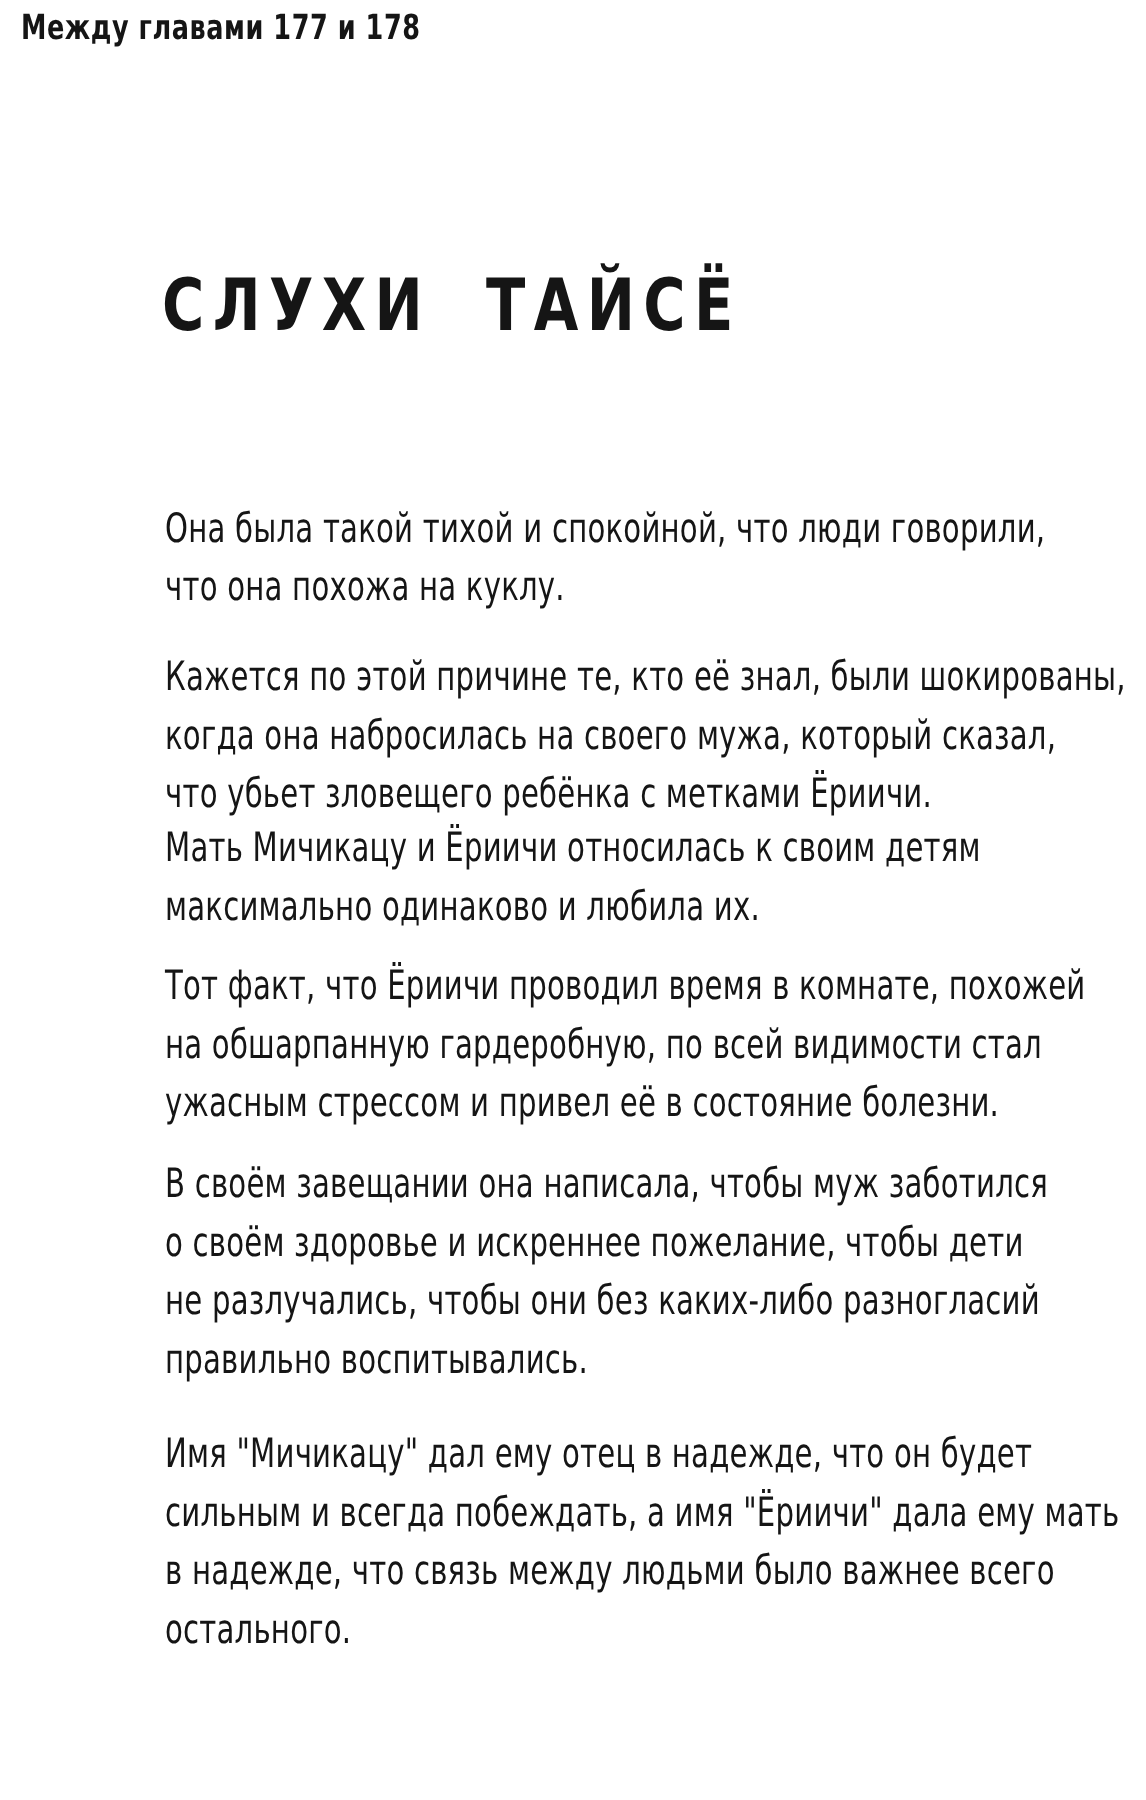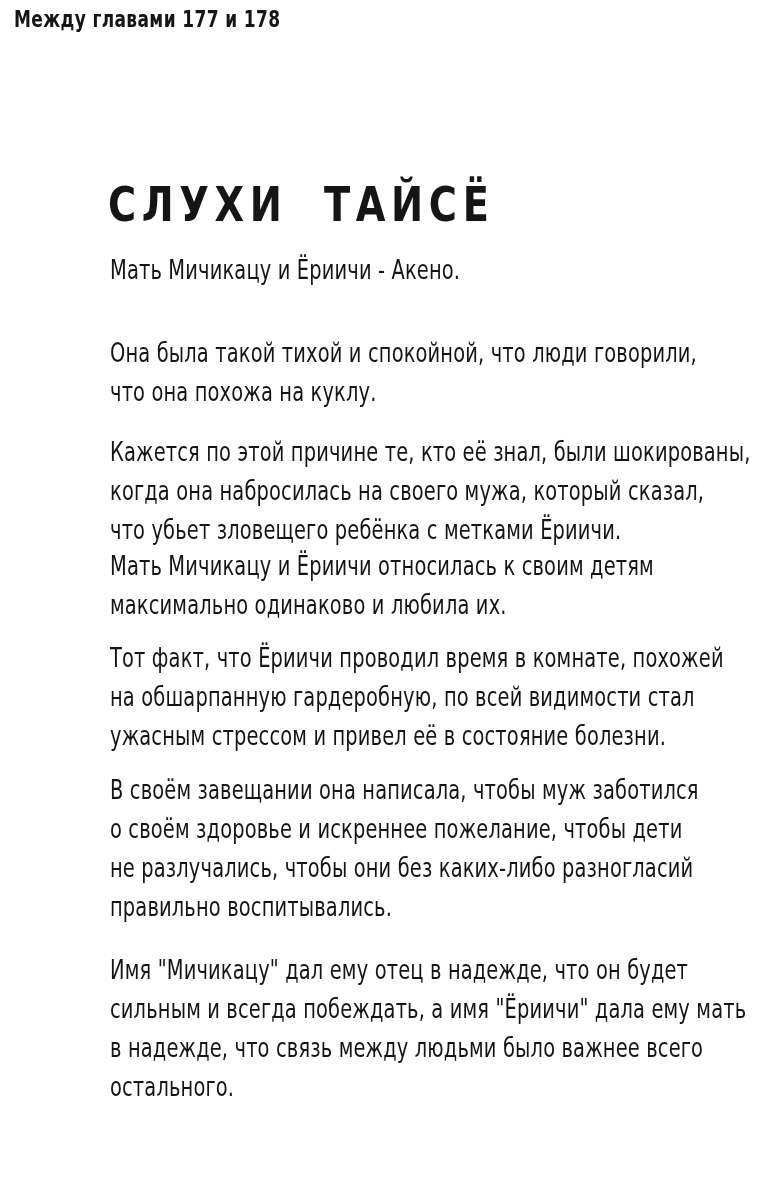--- a/index.html
+++ b/index.html
@@ -64,23 +64,20 @@
 </style>
 </head>
 <body>
 
 <div class="page">
 
   <div class="header-note">Между главами 177 и 178</div>
 
   <h1 class="page-title">СЛУХИ ТАЙСЁ</h1>
 
-  <div class="para p0">
-    <span class="line">Мать Мичикацу и Ёриичи - Акено.</span>
-  </div>
 
   <div class="para p1">
     <span class="line">Она была такой тихой и спокойной, что люди говорили,</span>
     <span class="line">что она похожа на куклу.</span>
   </div>
 
   <div class="para p2">
     <span class="line">Кажется по этой причине те, кто её знал, были шокированы,</span>
     <span class="line">когда она набросилась на своего мужа, который сказал,</span>
     <span class="line">что убьет зловещего ребёнка с метками Ёриичи.</span>

